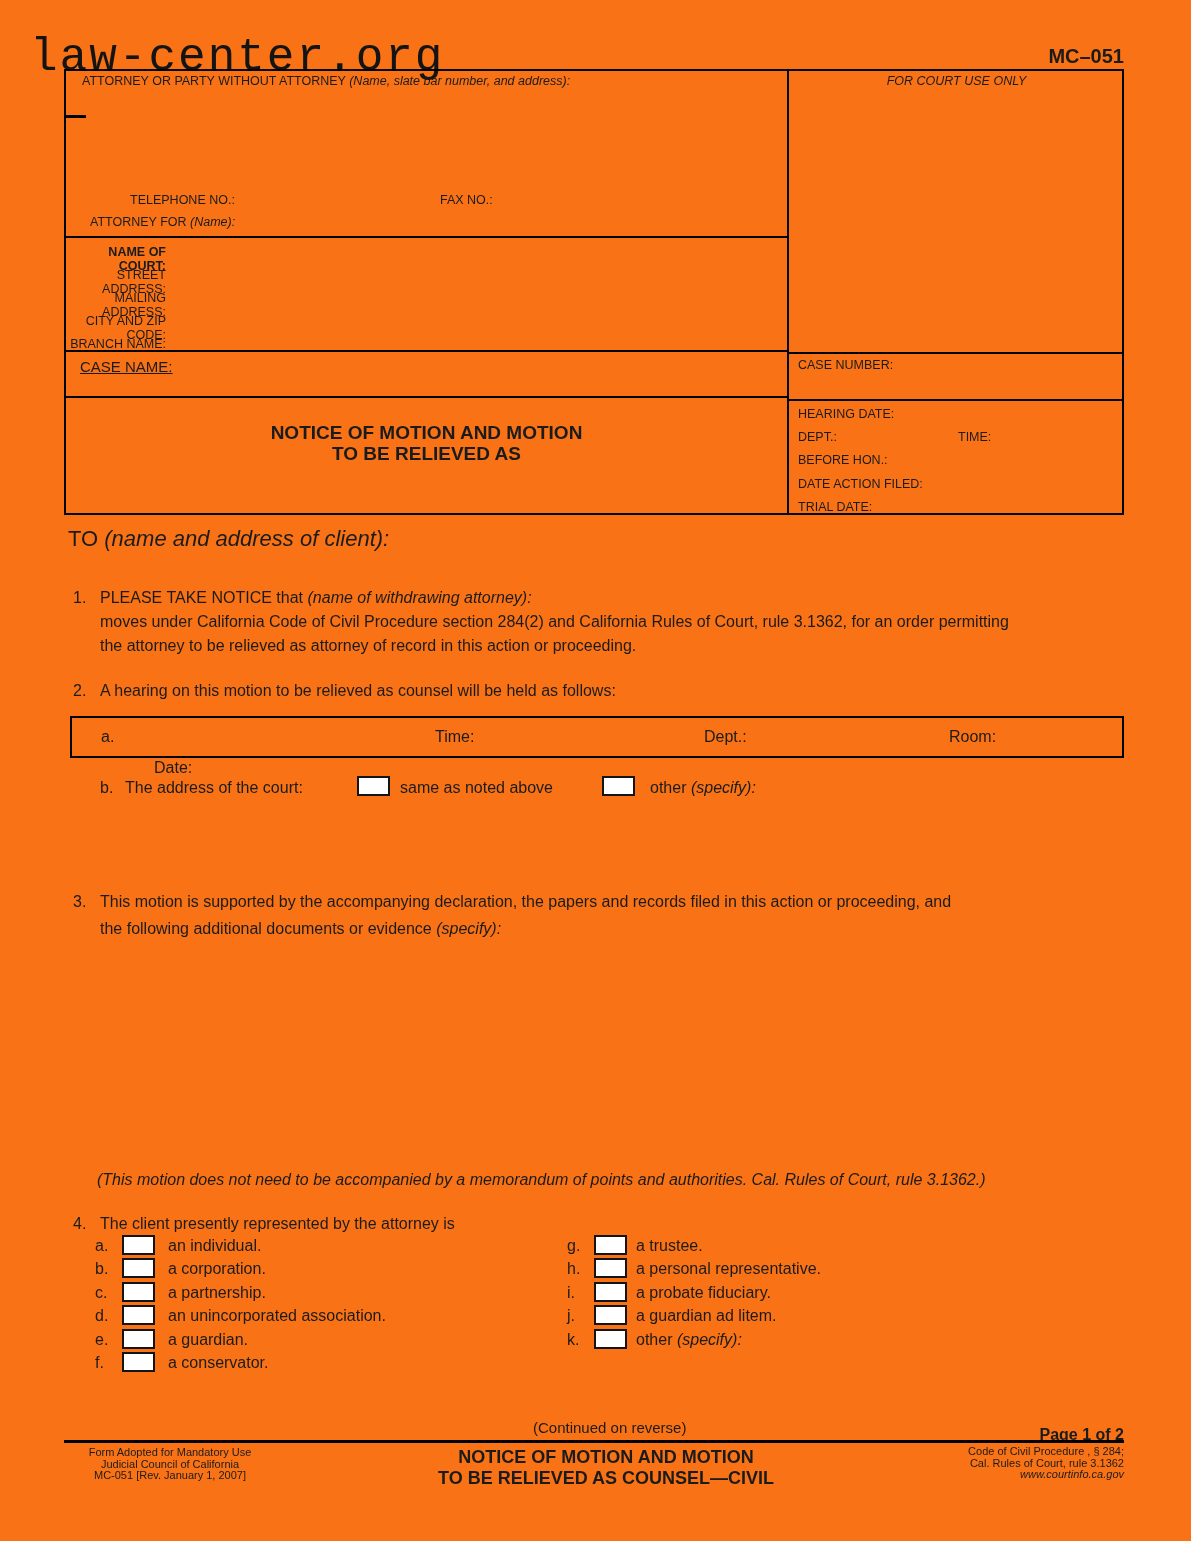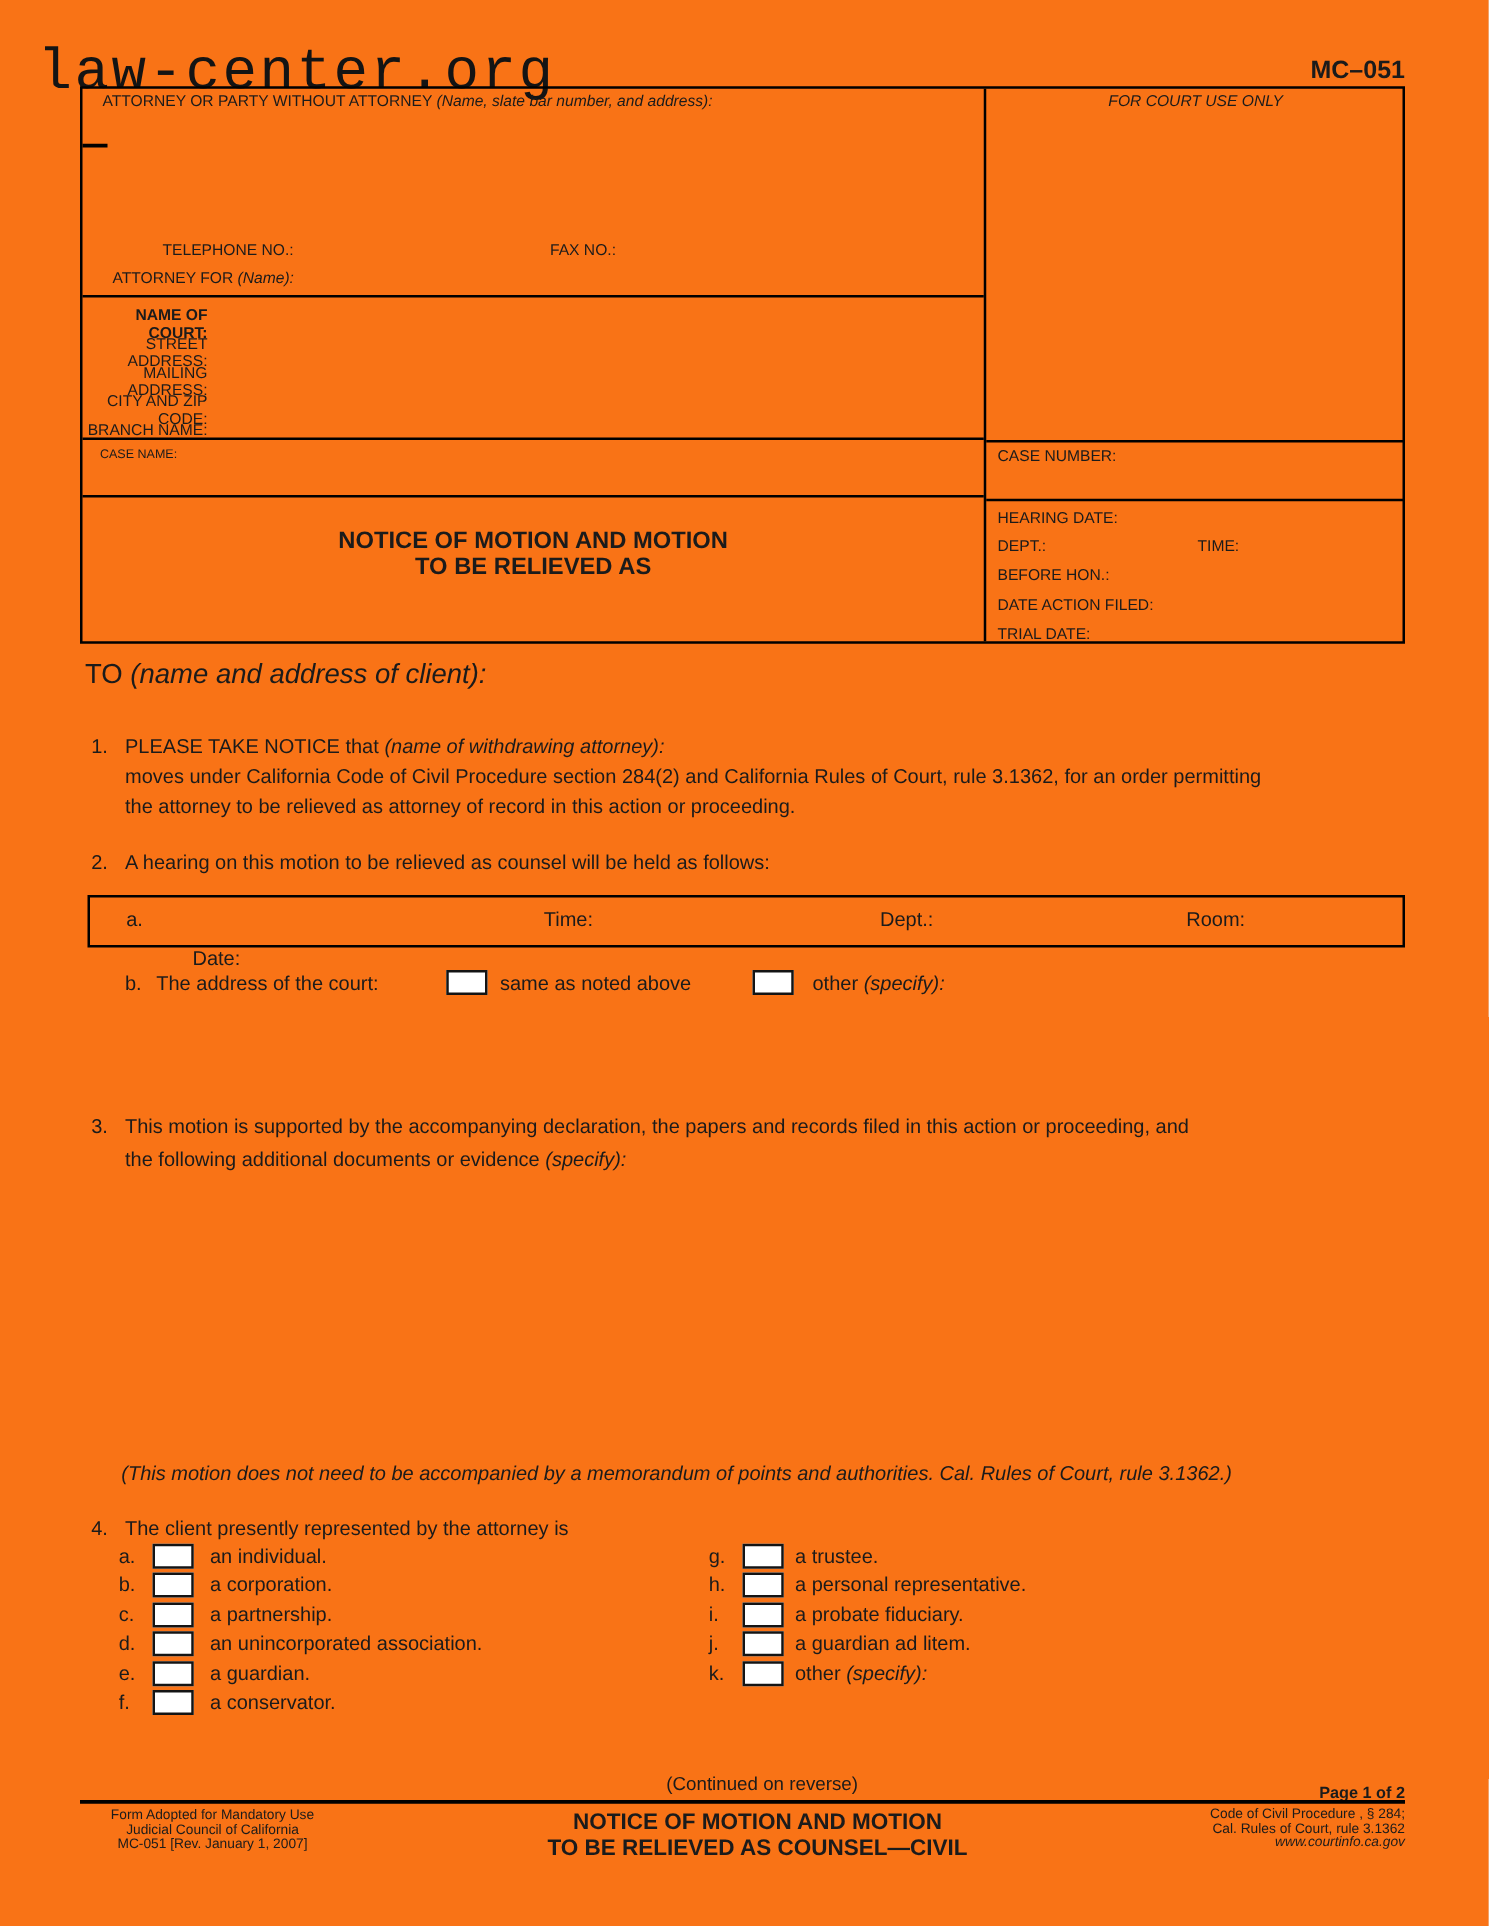--- a/index.html
+++ b/index.html
@@ -57,21 +57,21 @@
     <div class="a line" style="left:0;top:165px;width:721px;height:2px;"></div>
 
     <div class="a sm courtrow" style="left:0;top:174px;font-weight:bold;">NAME OF COURT:</div>
     <div class="a sm courtrow" style="left:0;top:197px;">STREET ADDRESS:</div>
     <div class="a sm courtrow" style="left:0;top:220px;">MAILING ADDRESS:</div>
     <div class="a sm courtrow" style="left:0;top:243px;">CITY AND ZIP CODE:</div>
     <div class="a sm courtrow" style="left:0;top:266px;">BRANCH NAME:</div>
 
     <div class="a line" style="left:0;top:279px;width:721px;height:2px;"></div>
 
-    <div class="a" style="left:14px;top:287px;font-size:10px;">CASE NAME:</div>
+    <div class="a" style="left:14px;top:287px;font-size:15px;text-decoration:underline;">CASE NAME:</div>
 
     <div class="a line" style="left:0;top:325px;width:721px;height:2px;"></div>
 
     <div class="a title" style="left:0;top:352px;width:721px;">
       <div>NOTICE OF MOTION AND MOTION</div>
       <div>TO BE RELIEVED AS</div>
     </div>
 
     <div class="a sm it" style="left:723px;top:3px;width:335px;text-align:center;">FOR COURT USE ONLY</div>
 
@@ -187,21 +187,21 @@
   <div class="a optrow" style="left:567px;top:1331px;">
     <span class="a" style="left:0;top:0;">k.</span>
     <span class="a cb" style="left:27px;top:-2px;"></span>
     <span class="a" style="left:69px;top:0;white-space:nowrap;">
       <span>other</span>
       <span class="it">(specify):</span>
     </span>
   </div>
 
   <div class="a" style="left:533px;top:1419px;font-size:15px;">(Continued on reverse)</div>
-  <div class="a b" style="right:67px;top:1426px;font-size:13px;">Page 1 of 2</div>
+  <div class="a b" style="right:67px;top:1426px;font-size:16px;">Page 1 of 2</div>
   <div class="a line" style="left:64px;top:1440px;width:1060px;height:3px;"></div>
 
   <div class="a f-small" style="left:64px;top:1447px;width:212px;text-align:center;">
     <div>Form Adopted for Mandatory Use</div>
     <div>Judicial Council of California</div>
     <div>MC-051 [Rev. January 1, 2007]</div>
   </div>
 
   <div class="a f-title" style="left:64px;top:1447px;width:1084px;">
     <div>NOTICE OF MOTION AND MOTION</div>

